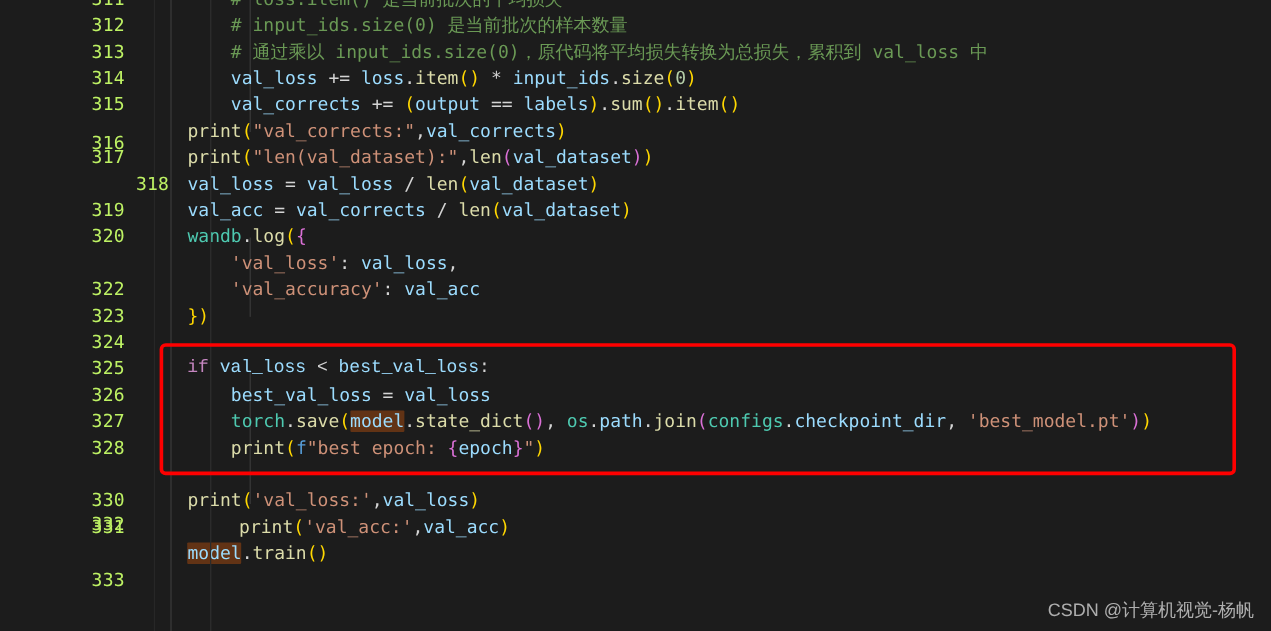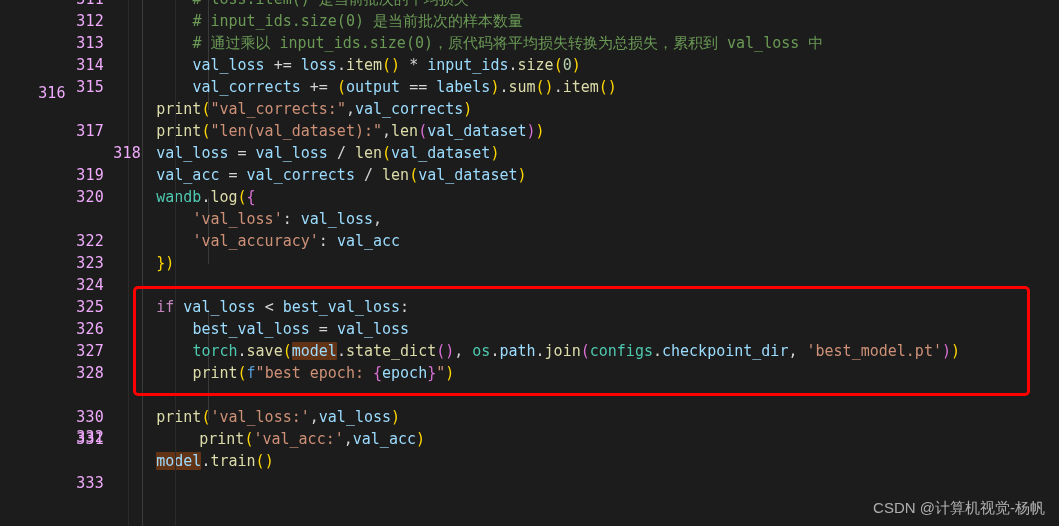--- a/index.html
+++ b/index.html
@@ -29,21 +29,21 @@
     width: 128px;
     height: 526px;
     background: #1c1c1c;
     z-index: 2;
   }
   .ln {
     position: absolute;
     left: 0;
     width: 104px;
     text-align: right;
-    color: #f0abfc;
+    color: #bef264;
     font-size: 15px;
     line-height: 22px;
     height: 22px;
     font-family: "DejaVu Sans Mono", "Liberation Mono", monospace;
     letter-spacing: 0.2px;
   }
 
   
   .vsep {
     position: absolute;
@@ -127,21 +127,21 @@
 
   <div class="vsep" style="left:128px;"></div>
   <div class="vsep" style="left:175px;"></div>
 
   <div id="gutter">
       <div class="ln" style="top: -12px;">311</div>
       <div class="ln" style="top: 10px;">312</div>
       <div class="ln" style="top: 32px;">313</div>
       <div class="ln" style="top: 54px;">314</div>
       <div class="ln" style="top: 76px;">315</div>
-      <div class="ln" style="top: 82px; text-align: center;">316</div>
+      <div class="ln" style="top: 108px;">316</div>
       <div class="ln" style="top: 120px;">317</div>
       <div class="ln" style="top: 142px; padding-left: 37px;">318</div>
       <div class="ln" style="top: 164px;">319</div>
       <div class="ln" style="top: 186px;">320</div>
       <div class="ln" style="top: 230px;">322</div>
       <div class="ln" style="top: 252px;">323</div>
       <div class="ln" style="top: 274px;">324</div>
       <div class="ln" style="top: 296px;">325</div>
       <div class="ln" style="top: 318px;">326</div>
       <div class="ln" style="top: 340px;">327</div>
@@ -165,21 +165,21 @@
       <div class="code-line" style="top: 54px; left: 14px; margin-left: -58px;">            <span class="t-var">val_loss</span> <span class="t-op">+</span><span class="t-op">=</span> <span class="t-var">loss</span><span class="t-op">.</span><span class="t-fn">item</span><span class="t-p1">(</span><span class="t-p1">)</span> <span class="t-op">*</span> <span class="t-var">input_ids</span><span class="t-op">.</span><span class="t-fn">size</span><span class="t-p1">(</span><span class="t-num">0</span><span class="t-p1">)</span></div>
       <div class="code-line" style="top: 76px; left: 14px; margin-left: -58px;">            <span class="t-var">val_corrects</span> <span class="t-op">+</span><span class="t-op">=</span> <span class="t-p1">(</span><span class="t-var">output</span> <span class="t-op">=</span><span class="t-op">=</span> <span class="t-var">labels</span><span class="t-p1">)</span><span class="t-op">.</span><span class="t-fn">sum</span><span class="t-p1">(</span><span class="t-p1">)</span><span class="t-op">.</span><span class="t-fn">item</span><span class="t-p1">(</span><span class="t-p1">)</span></div>
       <div class="code-line" style="top: 98px; left: 14px; margin-left: -58px;">        <span class="t-fn">print</span><span class="t-p1">(</span><span class="t-str">"</span><span class="t-str">val_corrects:</span><span class="t-str">"</span><span class="t-op">,</span><span class="t-var">val_corrects</span><span class="t-p1">)</span></div>
       <div class="code-line" style="top: 120px; left: 14px; margin-left: -58px;">        <span class="t-fn">print</span><span class="t-p1">(</span><span class="t-str">"</span><span class="t-str">len(val_dataset):</span><span class="t-str">"</span><span class="t-op">,</span><span class="t-fn">len</span><span class="t-p2">(</span><span class="t-var">val_dataset</span><span class="t-p2">)</span><span class="t-p1">)</span></div>
       <div class="code-line" style="top: 142px; left: 14px; margin-left: -58px;">        <span class="t-var">val_loss</span> <span class="t-op">=</span> <span class="t-var">val_loss</span> <span class="t-op">/</span> <span class="t-fn">len</span><span class="t-p1">(</span><span class="t-var">val_dataset</span><span class="t-p1">)</span></div>
       <div class="code-line" style="top: 164px; left: 14px; margin-left: -58px;">        <span class="t-var">val_acc</span> <span class="t-op">=</span> <span class="t-var">val_corrects</span> <span class="t-op">/</span> <span class="t-fn">len</span><span class="t-p1">(</span><span class="t-var">val_dataset</span><span class="t-p1">)</span></div>
       <div class="code-line" style="top: 186px; left: 14px; margin-left: -58px;">        <span class="t-mod">wandb</span><span class="t-op">.</span><span class="t-fn">log</span><span class="t-p1">(</span><span class="t-p2">{</span></div>
       <div class="code-line" style="top: 208px; left: 14px; margin-left: -58px;">            <span class="t-str">'</span><span class="t-str">val_loss</span><span class="t-str">'</span><span class="t-op">:</span> <span class="t-var">val_loss</span><span class="t-op">,</span></div>
       <div class="code-line" style="top: 230px; left: 14px; margin-left: -58px;">            <span class="t-str">'</span><span class="t-str">val_accuracy</span><span class="t-str">'</span><span class="t-op">:</span> <span class="t-var">val_acc</span></div>
       <div class="code-line" style="top: 252px; left: 14px; margin-left: -58px;">        <span class="t-p1">}</span><span class="t-p1">)</span></div>
-      <div class="code-line" style="top: 296px; left: 14px; margin-left: -58px;">        <span class="t-kw">if</span> <span class="t-var">val_loss</span> <span class="t-op">&lt;</span> <span class="t-var">best_val_loss</span><span class="t-op">:</span></div>
+      <div class="code-line" style="top: 296px; left: 14px; margin-left: -58px; font-family: Liberation Mono, monospace;">        <span class="t-kw">if</span> <span class="t-var">val_loss</span> <span class="t-op">&lt;</span> <span class="t-var">best_val_loss</span><span class="t-op">:</span></div>
       <div class="code-line" style="top: 318px; left: 14px; margin-left: -58px;">            <span class="t-var">best_val_loss</span> <span class="t-op">=</span> <span class="t-var">val_loss</span></div>
       <div class="code-line" style="top: 340px; left: 14px; margin-left: -58px;">            <span class="t-mod">torch</span><span class="t-op">.</span><span class="t-fn">save</span><span class="t-p1">(</span><span class="t-var"><span class="hl-word">model</span></span><span class="t-op">.</span><span class="t-fn">state_dict</span><span class="t-p2">(</span><span class="t-p2">)</span><span class="t-op">,</span> <span class="t-mod">os</span><span class="t-op">.</span><span class="t-var">path</span><span class="t-op">.</span><span class="t-fn">join</span><span class="t-p2">(</span><span class="t-mod">configs</span><span class="t-op">.</span><span class="t-var">checkpoint_dir</span><span class="t-op">,</span> <span class="t-str">'</span><span class="t-str">best_model.pt</span><span class="t-str">'</span><span class="t-p2">)</span><span class="t-p1">)</span></div>
       <div class="code-line" style="top: 362px; left: 14px; margin-left: -58px;">            <span class="t-fn">print</span><span class="t-p1">(</span><span class="t-fstr">f</span><span class="t-str">"</span><span class="t-str">best epoch: </span><span class="t-brace">{</span><span class="t-var">epoch</span><span class="t-brace">}</span><span class="t-str">"</span><span class="t-p1">)</span></div>
       <div class="code-line" style="top: 406px; left: 14px; margin-left: -58px;">        <span class="t-fn">print</span><span class="t-p1">(</span><span class="t-str">'</span><span class="t-str">val_loss:</span><span class="t-str">'</span><span class="t-op">,</span><span class="t-var">val_loss</span><span class="t-p1">)</span></div>
       <div class="code-line" style="top: 428px; left: 14px; margin-left: -58px; padding-left: 43px;">        <span class="t-fn">print</span><span class="t-p1">(</span><span class="t-str">'</span><span class="t-str">val_acc:</span><span class="t-str">'</span><span class="t-op">,</span><span class="t-var">val_acc</span><span class="t-p1">)</span></div>
       <div class="code-line" style="top: 450px; left: 14px; margin-left: -58px;">        <span class="t-var"><span class="hl-word">model</span></span><span class="t-op">.</span><span class="t-fn">train</span><span class="t-p1">(</span><span class="t-p1">)</span></div>
     </div>
 
   <div id="redbox" style="left: 133px; top: 286px; width: 897px; height: 110px; border-color: rgb(254, 0, 0);"></div>
 

